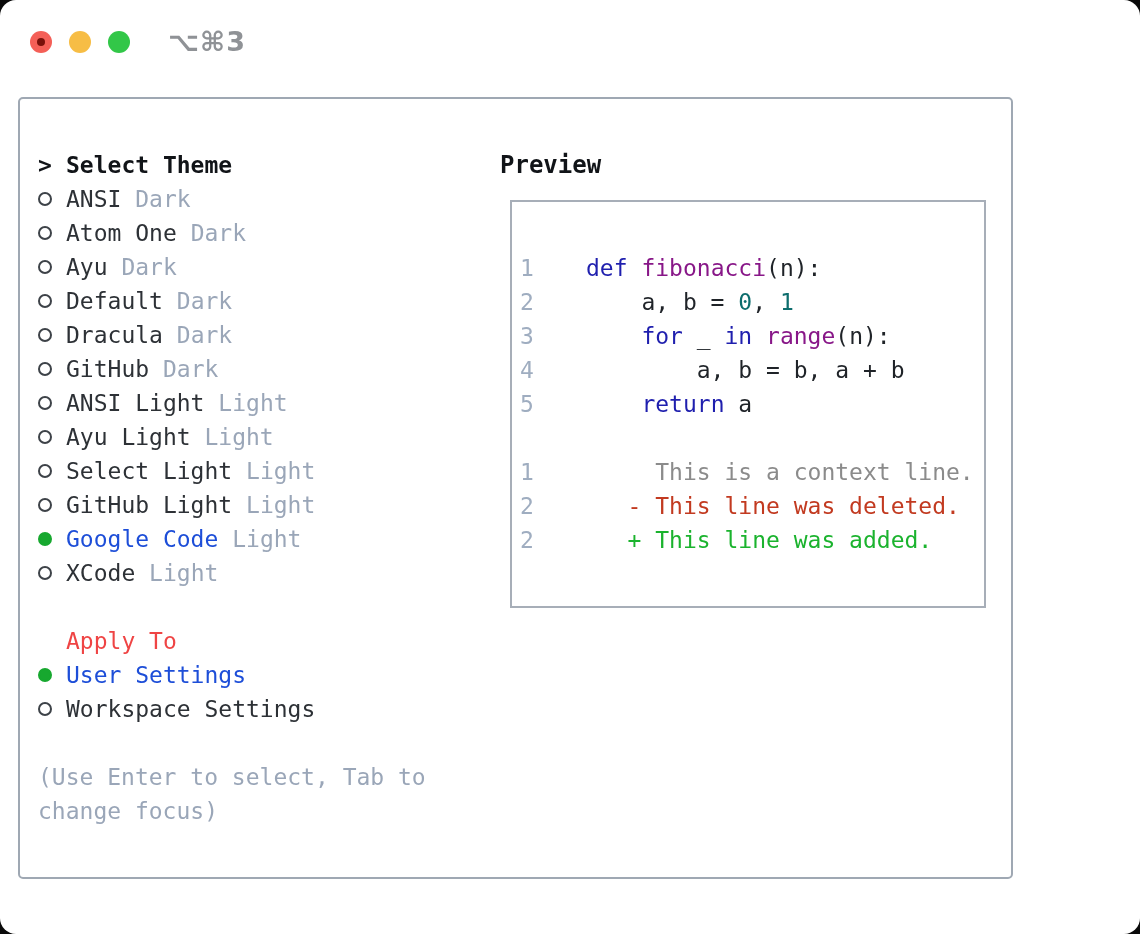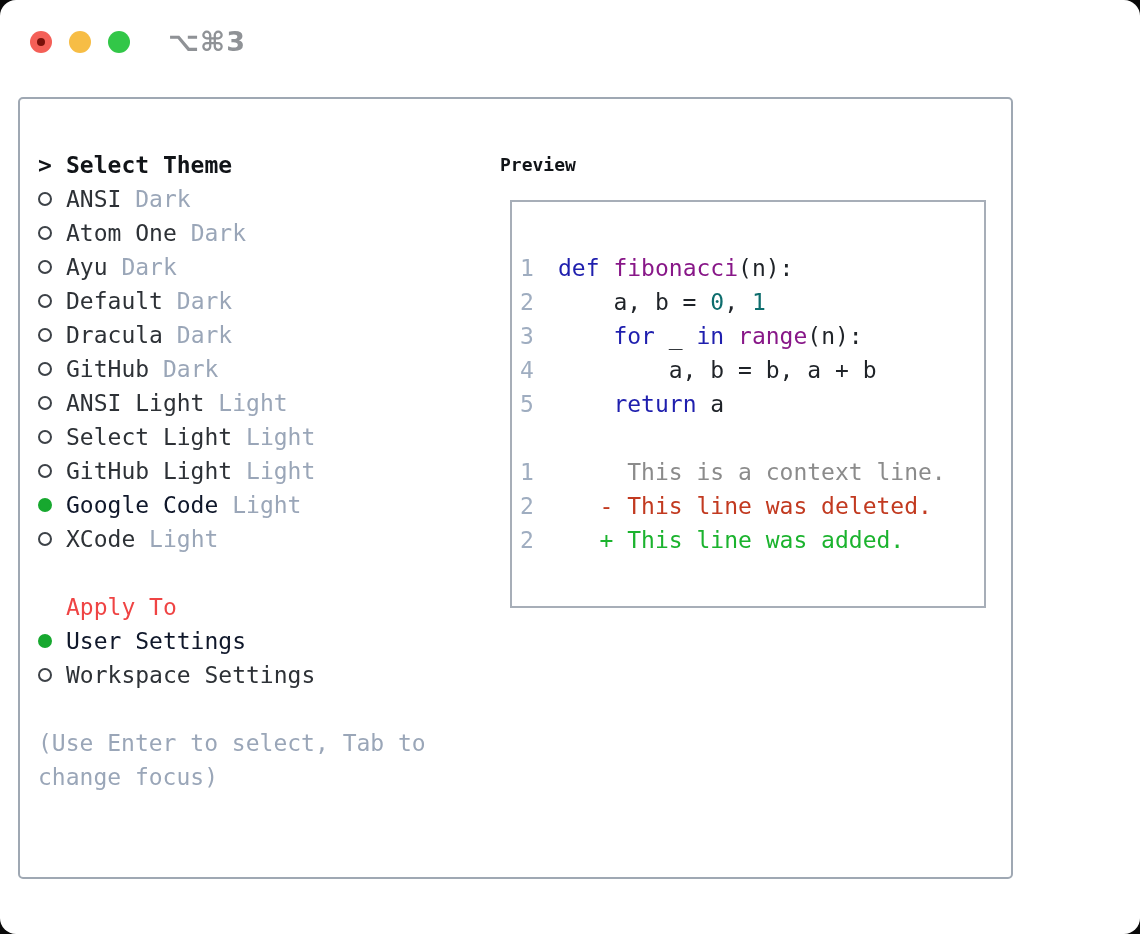--- a/index.html
+++ b/index.html
@@ -26,33 +26,33 @@
   .row{height:34px;line-height:34px;font-size:23px;white-space:pre;}
   .left-col{position:absolute;left:18px;top:49px;}
   .marker{display:inline-block;width:28px;vertical-align:top;}
   .prompt{font-weight:bold;color:#111418;}
   .hdr{font-weight:bold;color:#111418;}
   .hdr2{color:#ef4444;}
   .radio{display:inline-block;width:14px;height:14px;border-radius:50%;
     border:2px solid #3d4248;box-sizing:border-box;vertical-align:middle;margin-top:-4px;}
   .radio.sel{background:#17a82f;border-color:#17a82f;}
   .tname{color:#2d3136;}
-  .tname.sel{color:#0f172a;}
+  .tname.sel{color:#1d4ed8;}
   .tvariant{color:#9aa6b8;}
   .hint{color:#9aa6b8;}
 
   
   .preview-title{position:absolute;left:480px;top:49px;height:34px;line-height:34px;
-    font-size:18px;font-weight:bold;color:#111418;}
+    font-size:24px;font-weight:bold;color:#111418;}
   .preview-box{position:absolute;left:490px;top:101px;width:476px;height:408px;
     border:2px solid #a7aeb8;box-sizing:border-box;background:#fff;}
   .code-lines{position:absolute;left:0;top:49px;right:0;}
   .crow{height:34px;line-height:34px;font-size:23px;padding-left:8px;white-space:pre;}
   .lnum{display:inline-block;width:38px;color:#9fadc0;}
-  .ctext{white-space:pre;}
+  .ctext{white-space:pre;margin-left:28px;}
   .tk-kw{color:#1f1fae;}
   .tk-fn{color:#881788;}
   .tk-num{color:#0d6d6d;}
   .tk-pl{color:#1f2328;}
   .tk-ctx{color:#8b8b8b;text-align:center;}
   .tk-del{color:#c23a20;}
   .tk-add{color:#1bb32e;}
 </style>
 </head>
 <body>
@@ -71,20 +71,21 @@
   <div class="panel">
     <div class="left-col" id="theme-list">
         <div class="row"><span class="marker prompt">&gt;</span><span class="hdr">Select Theme</span></div>
         <div class="row"><span class="marker"><span class="radio"></span></span><span class="tname">ANSI</span> <span class="tvariant">Dark</span></div>
         <div class="row"><span class="marker"><span class="radio"></span></span><span class="tname">Atom One</span> <span class="tvariant">Dark</span></div>
         <div class="row"><span class="marker"><span class="radio"></span></span><span class="tname">Ayu</span> <span class="tvariant">Dark</span></div>
         <div class="row"><span class="marker"><span class="radio"></span></span><span class="tname">Default</span> <span class="tvariant">Dark</span></div>
         <div class="row"><span class="marker"><span class="radio"></span></span><span class="tname">Dracula</span> <span class="tvariant">Dark</span></div>
         <div class="row"><span class="marker"><span class="radio"></span></span><span class="tname">GitHub</span> <span class="tvariant">Dark</span></div>
         <div class="row"><span class="marker"><span class="radio"></span></span><span class="tname">ANSI Light</span> <span class="tvariant">Light</span></div>
+        <div class="row"><span class="marker"><span class="radio"></span></span><span class="tname">Ayu Light</span> <span class="tvariant">Light</span></div>
         <div class="row"><span class="marker"><span class="radio"></span></span><span class="tname">Select Light</span> <span class="tvariant">Light</span></div>
         <div class="row"><span class="marker"><span class="radio"></span></span><span class="tname">GitHub Light</span> <span class="tvariant">Light</span></div>
         <div class="row"><span class="marker"><span class="radio sel"></span></span><span class="tname sel">Google Code</span> <span class="tvariant">Light</span></div>
         <div class="row"><span class="marker"><span class="radio"></span></span><span class="tname">XCode</span> <span class="tvariant">Light</span></div>
         <div class="row"></div>
         <div class="row"><span class="marker"></span><span class="hdr2">Apply To</span></div>
         <div class="row"><span class="marker"><span class="radio sel"></span></span><span class="tname sel">User Settings</span></div>
         <div class="row"><span class="marker"><span class="radio"></span></span><span class="tname">Workspace Settings</span></div>
         <div class="row"></div>
         <div class="row hint">(Use Enter to select, Tab to</div>

